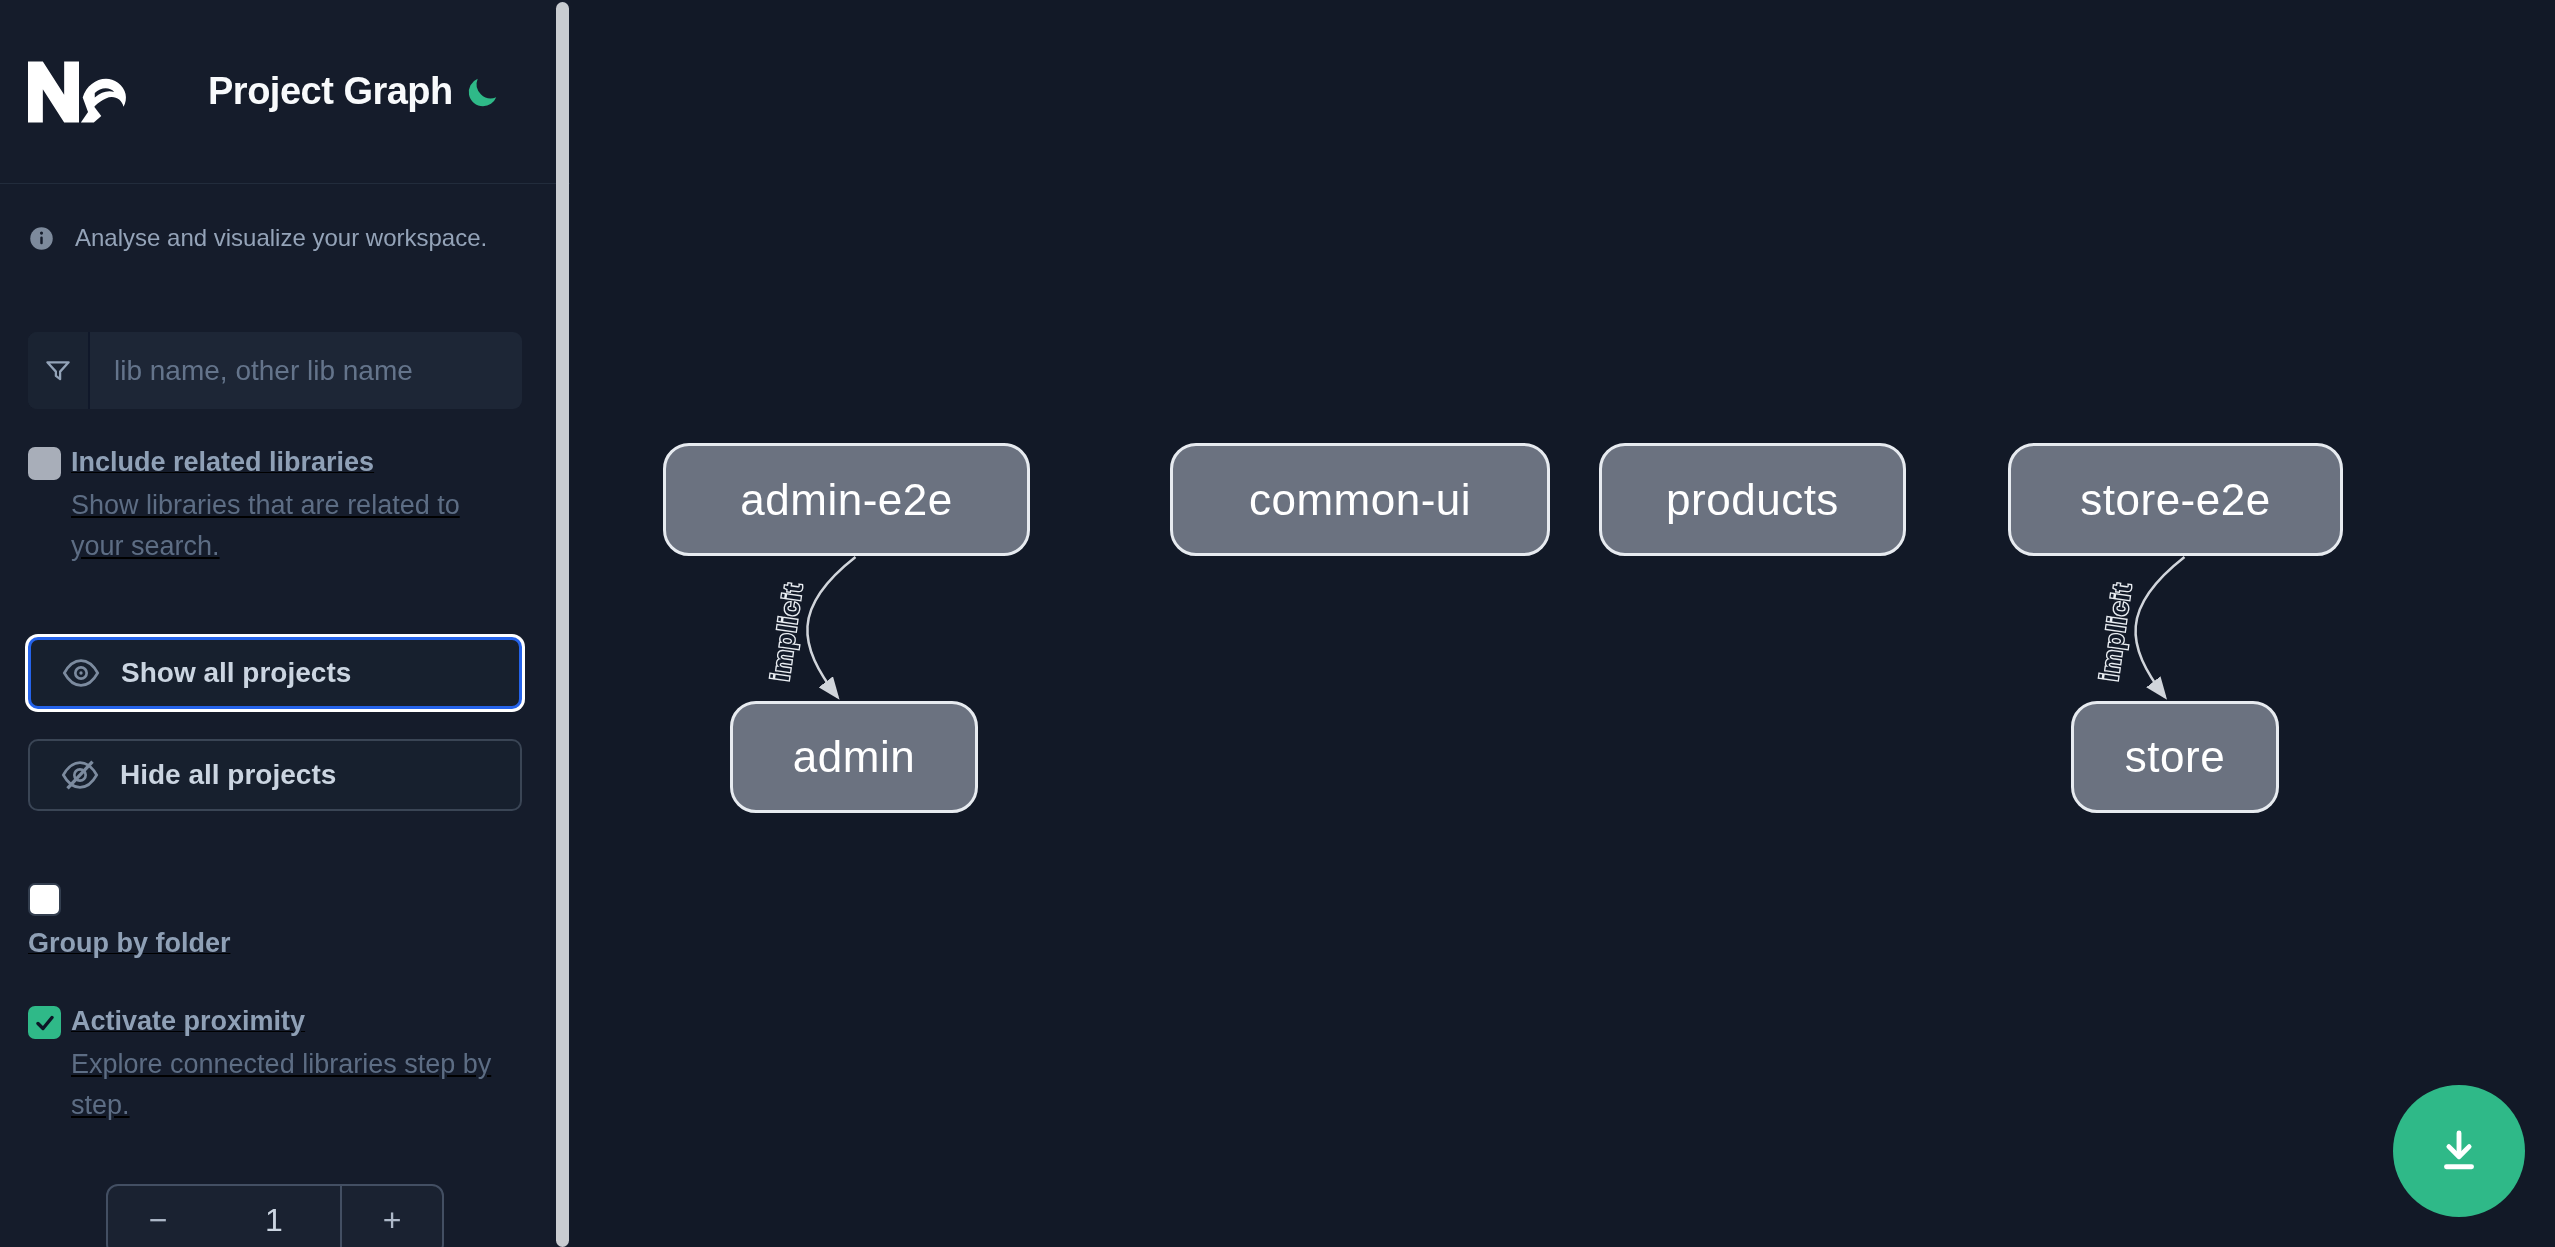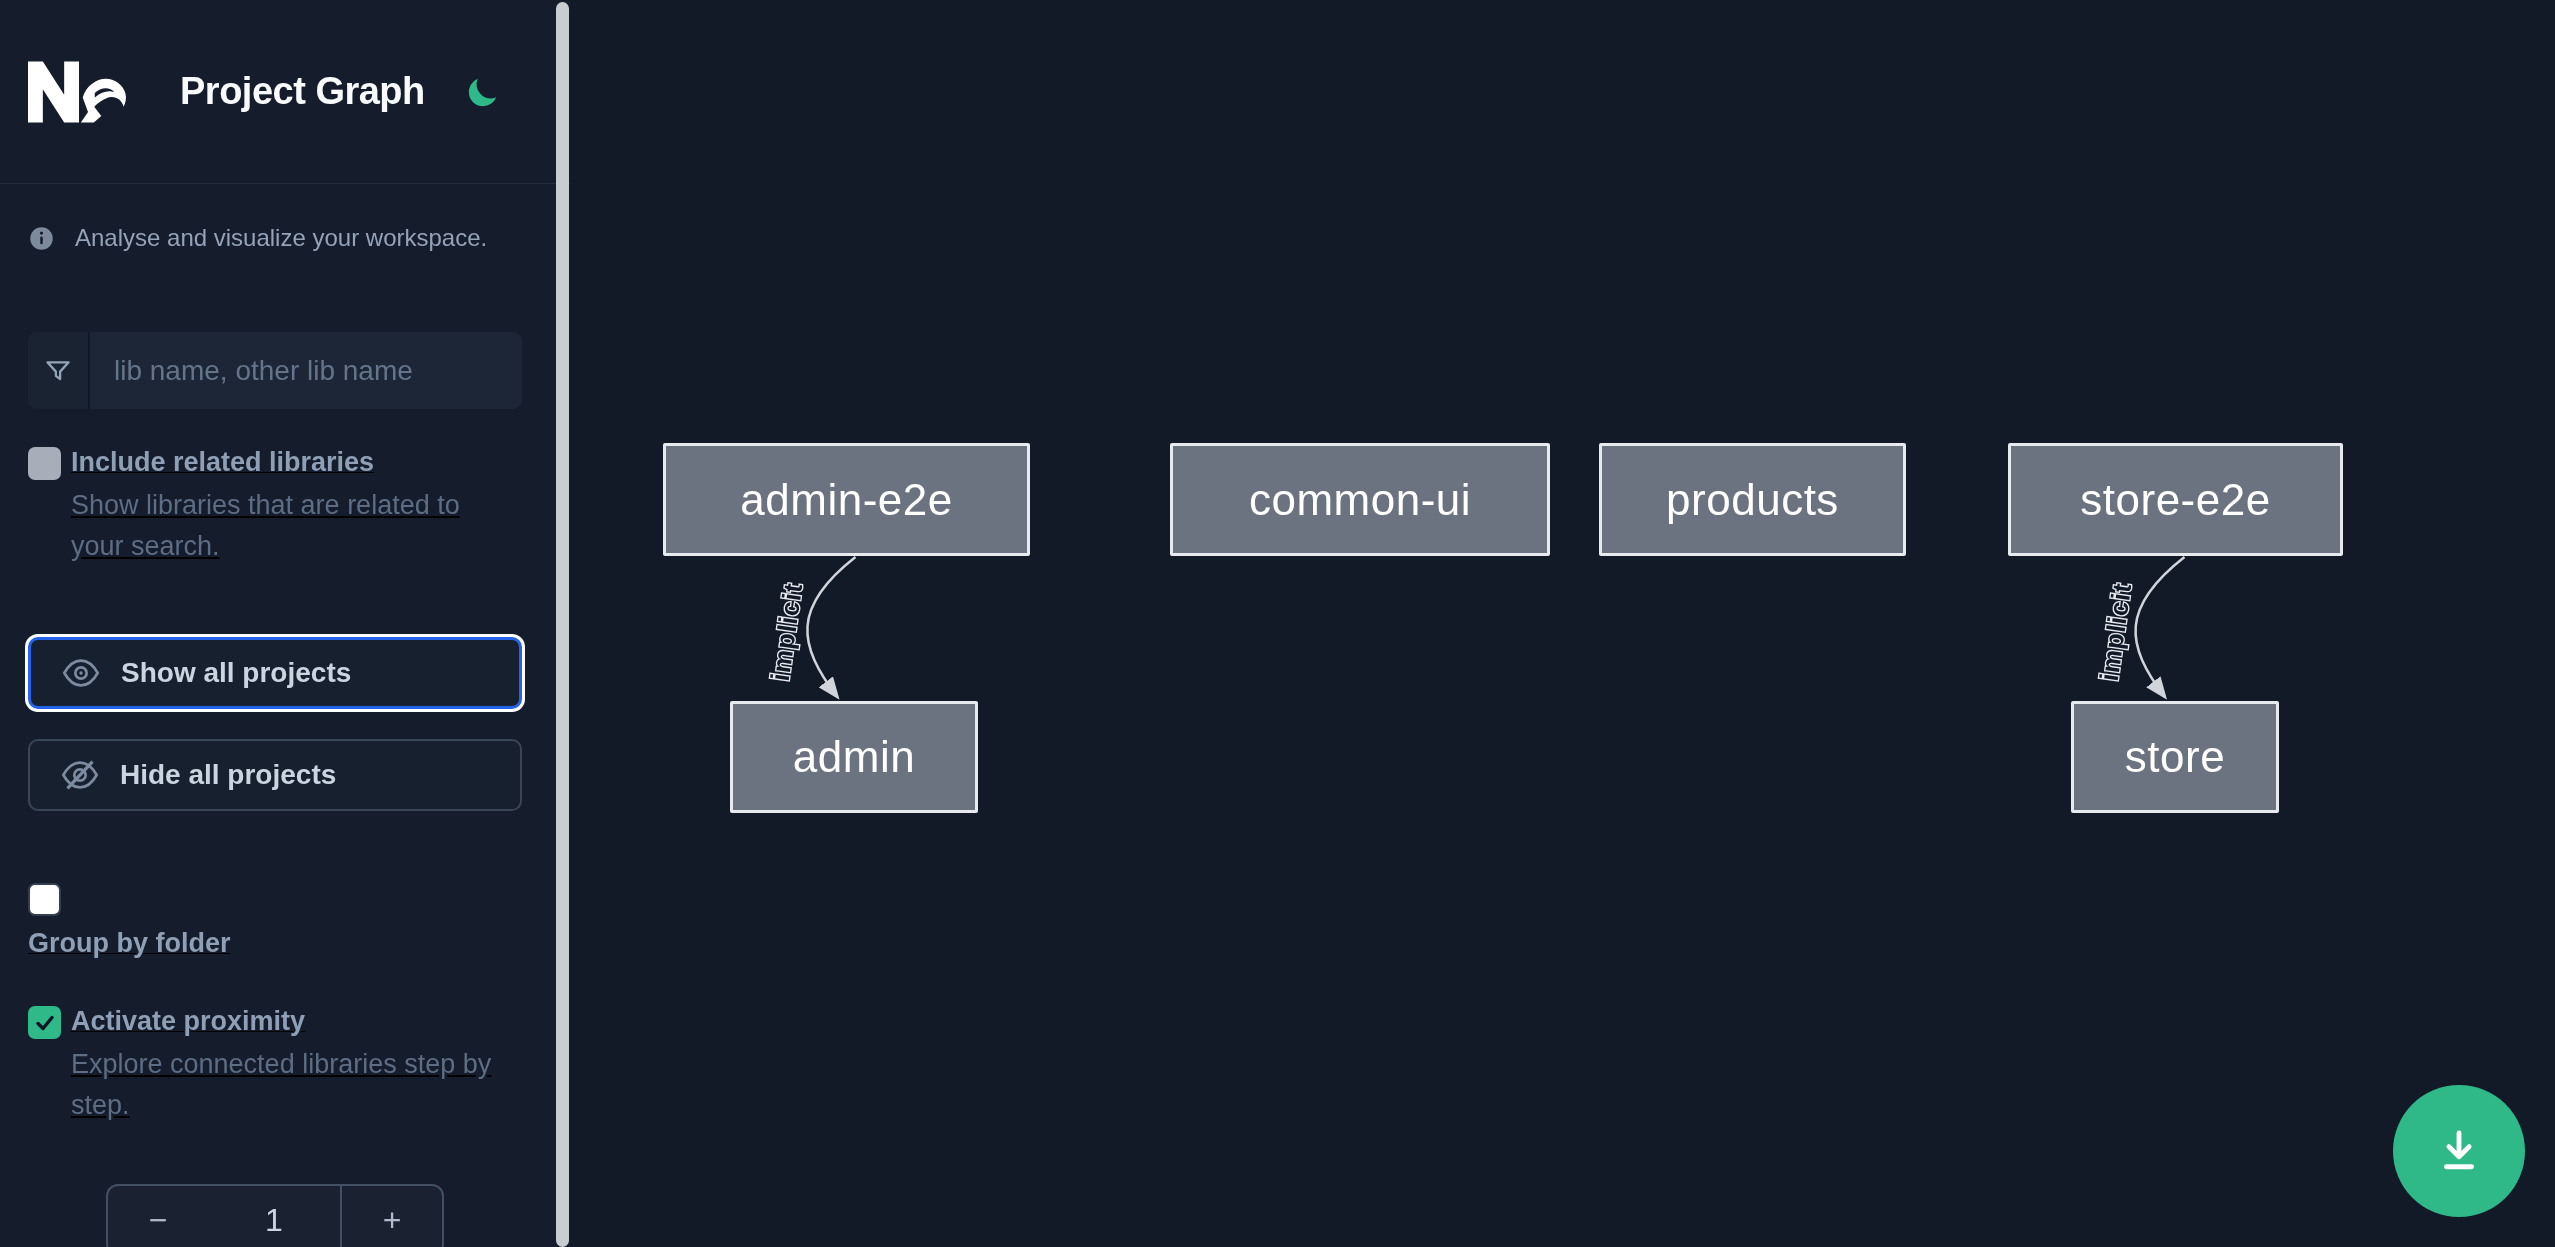--- a/index.html
+++ b/index.html
@@ -6,21 +6,21 @@
   html,body { width:2555px; height:1247px; overflow:hidden; background:#121927;
               font-family:"Liberation Sans", sans-serif; }
   .app { position:relative; width:2555px; height:1247px; }
 
   
   .sidebar { position:absolute; left:0; top:0; width:570px; height:100%;
              background:#151c2b; }
   .sb-header { height:184px; display:flex; align-items:center;
                padding:0 67px 0 28px; border-bottom:1px solid #222c3c; }
   .logo { width:102px; height:66px; flex:0 0 auto; }
-  .app-title { color:#f8fafc; font-size:38px; font-weight:700; margin-left:50px;
+  .app-title { color:#f8fafc; font-size:38px; font-weight:700; margin-left:78px;
                letter-spacing:-0.5px; white-space:nowrap; }
   .theme-toggle { margin-left:auto; background:none; border:none; cursor:pointer;
                   width:40px; height:40px; display:flex; align-items:center; justify-content:center; }
 
   .sb-content { padding:0 48px 0 28px; }
 
   .info-row { display:flex; align-items:flex-end; gap:20px; margin-top:40px; }
   .info-row .txt { color:#94a3b8; font-size:24px; }
 
   .search-box { margin-top:80px; height:77px; display:flex; align-items:stretch;
@@ -70,21 +70,21 @@
 
   
   .canvas { position:absolute; left:570px; top:0; right:0; bottom:0; background:#121927; }
   #edges-layer { position:absolute; left:0; top:0; width:2555px; height:1247px;
                  pointer-events:none; }
   .edge { fill:none; stroke:#d1d5db; stroke-width:2.5px; }
   .edge-label { font-family:"Liberation Sans", sans-serif; font-size:26px; font-weight:700;
                 fill:#121a29; stroke:#e9edf2; stroke-width:2.6px; paint-order:stroke;
                 letter-spacing:1px; }
   .gnode { position:absolute; background:#6b7280; border:3px solid #e7ebf0;
-           border-radius:2px; display:flex; align-items:center; justify-content:center;
+           border-radius:26px; display:flex; align-items:center; justify-content:center;
            color:#ffffff; font-size:44px; cursor:pointer; letter-spacing:0.5px; }
 
   .fab { position:absolute; left:2393px; top:1085px; width:132px; height:132px;
          border-radius:50%; background:#2fb988; border:none; cursor:pointer;
          display:flex; align-items:center; justify-content:center; }
 </style>
 </head>
 <body>
 
 <div class="app">

